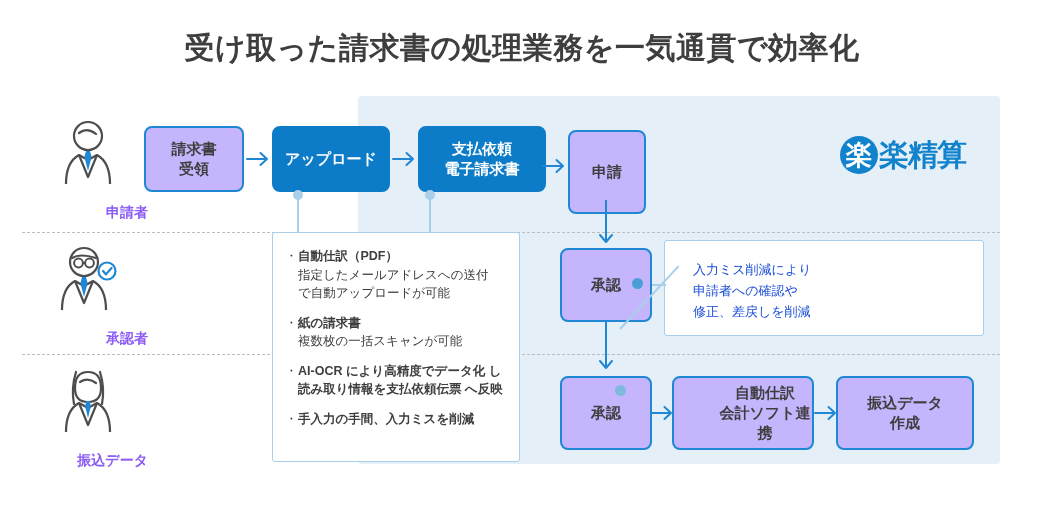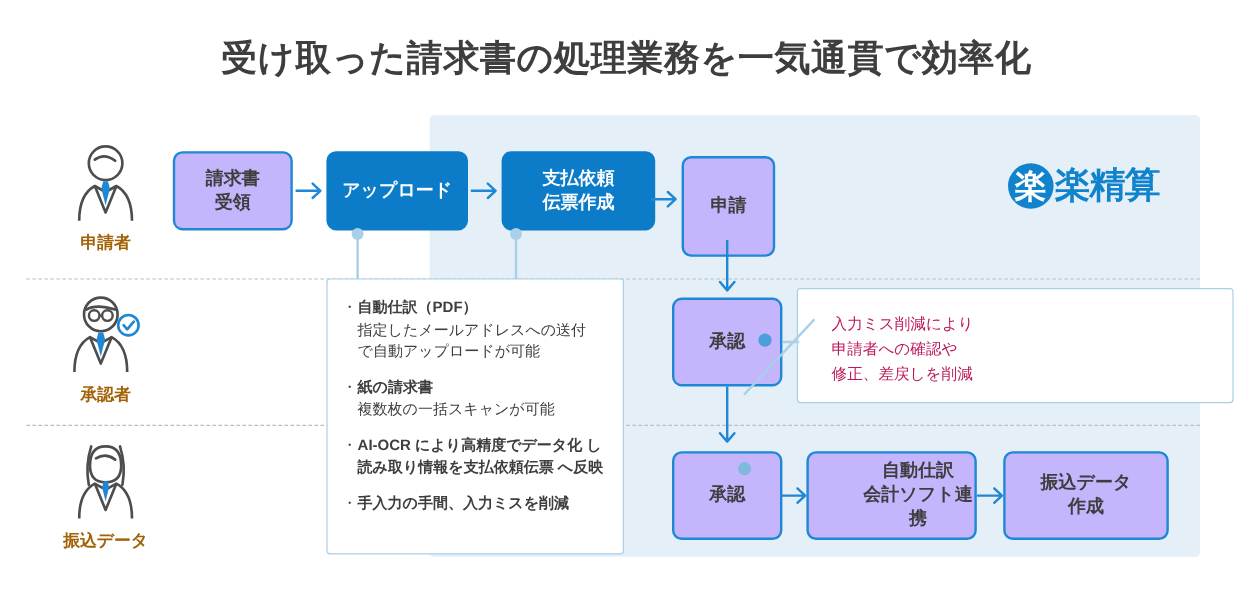--- a/index.html
+++ b/index.html
@@ -58,25 +58,26 @@
     width: 120px;
     text-align: center;
   }
   .persona .pic {
     height: 78px;
     display: flex;
     align-items: center;
     justify-content: center;
   }
   .persona .plabel {
-    margin-top: 2px;
+    margin-top: 12px;
     font-size: 14px;
     font-weight: bold;
-    color: #a16207;
+    color: #8b5cf6;
     white-space: nowrap;
+    text-align: right;
   }
   .p1 { left: 28px; top: 114px; }
   .p2 { left: 28px; top: 240px; }
   .p3 { left: 28px; top: 362px; }
 
   
   .box {
     position: absolute;
     box-sizing: border-box;
     border-radius: 8px;
@@ -185,30 +186,30 @@
     background: #a9cfe9;
   }
   #stemdot-1 { left: 293px; top: 190px; }
   #stemdot-2 { left: 425px; top: 190px; }
 
   
   .annot {
     position: absolute;
     left: 664px;
     top: 240px;
-    width: 364px;
+    width: 320px;
     height: 96px;
     box-sizing: border-box;
     background: #ffffff;
     border: 1px solid #a9cfe9;
     border-radius: 3px;
     padding: 18px 0 0 28px;
     font-size: 13px;
     line-height: 1.62;
-    color: #be185d;
+    color: #1d4ed8;
     white-space: pre-line;
   }
   #annot-lead {
     position: absolute;
     left: 652px;
     top: 284px;
     width: 14px;
     height: 2px;
     background: #a9cfe9;
   }
@@ -342,21 +343,21 @@
 
   <div class="box blue" id="box-upload">アップロード</div>
 
   <div class="harrow" id="arr-2">
     <svg width="26" height="18" viewBox="0 0 26 18" aria-hidden="true">
       <path d="M1 9 H21 M14.5 3 L21 9 L14.5 15" fill="none" stroke="#1f87d4" stroke-width="2" stroke-linecap="round" stroke-linejoin="round"></path>
     </svg>
   </div>
 
   <div class="box blue" id="box-voucher">支払依頼
-伝票作成</div>
+電子請求書</div>
 
   <div class="harrow" id="arr-3">
     <svg width="26" height="18" viewBox="0 0 26 18" aria-hidden="true">
       <path d="M1 9 H21 M14.5 3 L21 9 L14.5 15" fill="none" stroke="#1f87d4" stroke-width="2" stroke-linecap="round" stroke-linejoin="round"></path>
     </svg>
   </div>
 
   <div class="box white" id="box-apply">申請</div>
 
   <div class="varrow" id="varr-1">

